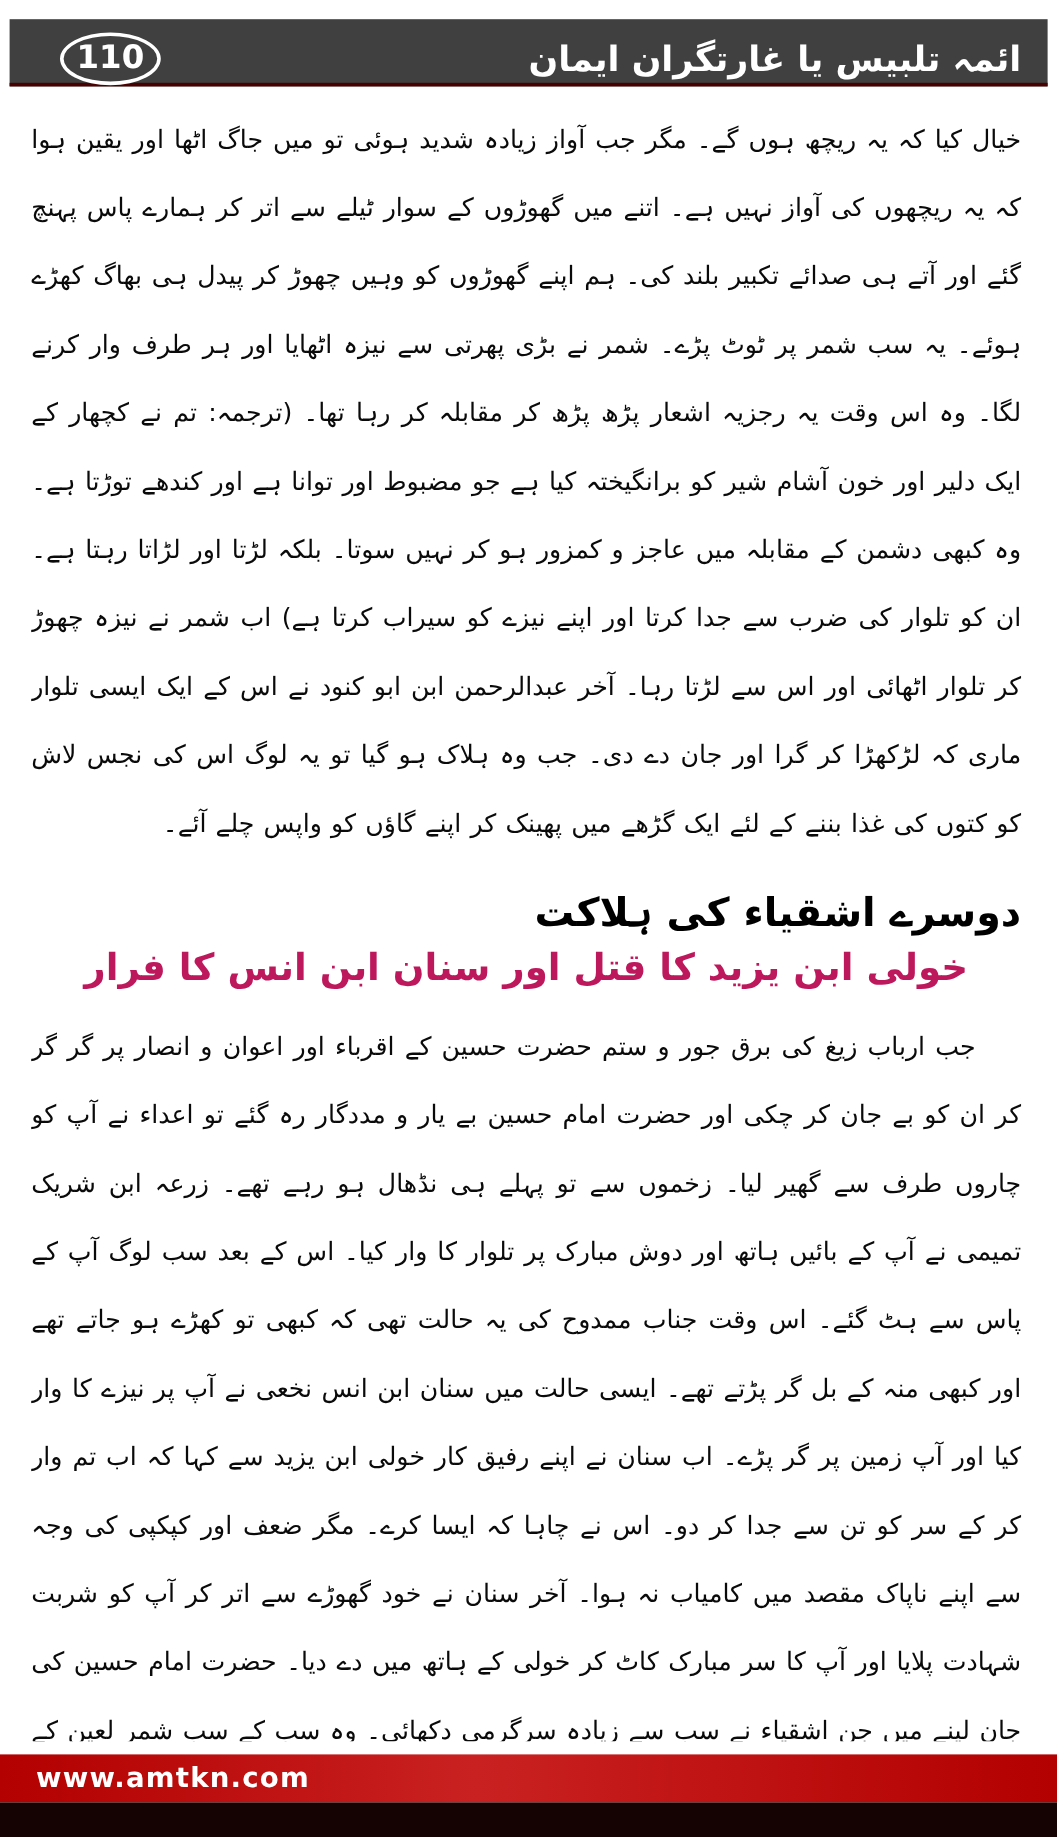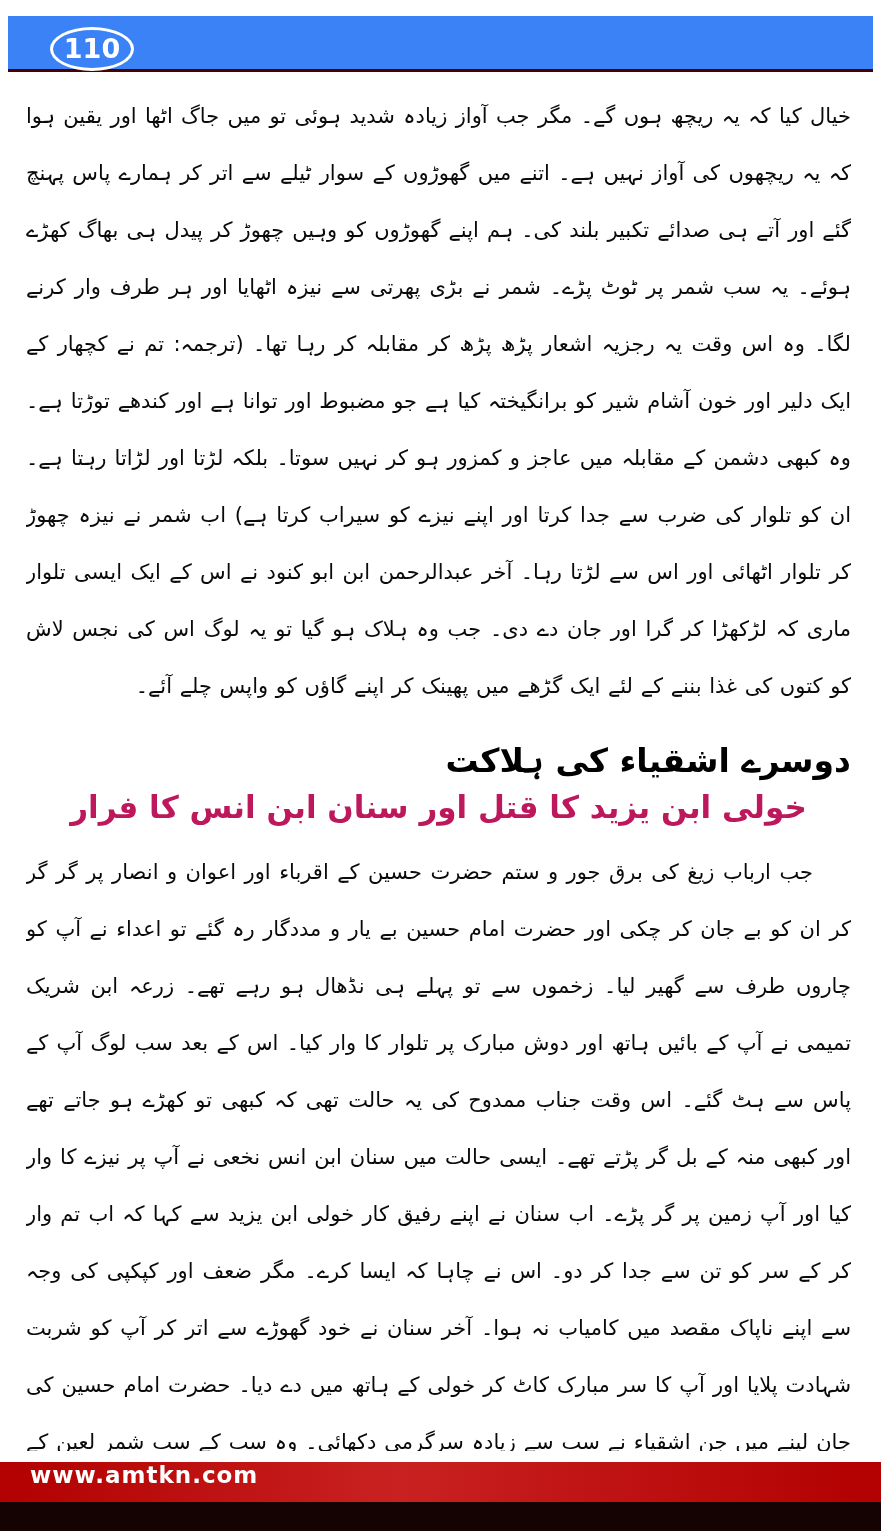--- a/index.html
+++ b/index.html
@@ -14,21 +14,21 @@
     font-family: "DejaVu Sans", sans-serif;
     direction: rtl;
   }
   
   .header-bar {
     position: absolute;
     top: 16px;
     left: 8px;
     right: 8px;
     height: 56px;
-    background: #3b82f6;
+    background: #404040;
     border-bottom: 3px solid #4a0000;
     display: flex;
     flex-direction: row-reverse;
     align-items: center;
     justify-content: space-between;
     padding: 12px 22px 0 0;
   }
   .page-number-oval {
     width: 84px;
     height: 44px;
@@ -88,21 +88,21 @@
   
   .footer-bar {
     position: absolute;
     left: 0;
     right: 0;
     bottom: 29px;
     height: 40px;
     background: linear-gradient(90deg, #b30000 0%, #c92121 45%, #b30000 100%);
     display: flex;
     flex-direction: row;
-    align-items: flex-start;
+    align-items: center;
     justify-content: space-between;
     padding: 0 30px;
     direction: ltr;
   }
   .footer-left {
     color: #ffffff;
     font-size: 23px;
     font-weight: bold;
     letter-spacing: 1px;
   }
@@ -123,20 +123,21 @@
 </style>
 </head>
 <body>
 
 <div class="page">
 
   <header class="header-bar">
     <div class="page-number-oval">
       <span>110</span>
     </div>
+    <div class="header-title">ائمہ تلبیس یا غارتگران ایمان</div>
   </header>
 
   <main class="body-text">
     <p class="para">خیال کیا کہ یہ ریچھ ہوں گے۔ مگر جب آواز زیادہ شدید ہوئی تو میں جاگ اٹھا اور یقین ہوا کہ یہ ریچھوں کی آواز نہیں ہے۔ اتنے میں گھوڑوں کے سوار ٹیلے سے اتر کر ہمارے پاس پہنچ گئے اور آتے ہی صدائے تکبیر بلند کی۔ ہم اپنے گھوڑوں کو وہیں چھوڑ کر پیدل ہی بھاگ کھڑے ہوئے۔ یہ سب شمر پر ٹوٹ پڑے۔ شمر نے بڑی پھرتی سے نیزہ اٹھایا اور ہر طرف وار کرنے لگا۔ وہ اس وقت یہ رجزیہ اشعار پڑھ پڑھ کر مقابلہ کر رہا تھا۔ (ترجمہ: تم نے کچھار کے ایک دلیر اور خون آشام شیر کو برانگیختہ کیا ہے جو مضبوط اور توانا ہے اور کندھے توڑتا ہے۔ وہ کبھی دشمن کے مقابلہ میں عاجز و کمزور ہو کر نہیں سوتا۔ بلکہ لڑتا اور لڑاتا رہتا ہے۔ ان کو تلوار کی ضرب سے جدا کرتا اور اپنے نیزے کو سیراب کرتا ہے) اب شمر نے نیزہ چھوڑ کر تلوار اٹھائی اور اس سے لڑتا رہا۔ آخر عبدالرحمن ابن ابو کنود نے اس کے ایک ایسی تلوار ماری کہ لڑکھڑا کر گرا اور جان دے دی۔ جب وہ ہلاک ہو گیا تو یہ لوگ اس کی نجس لاش کو کتوں کی غذا بننے کے لئے ایک گڑھے میں پھینک کر اپنے گاؤں کو واپس چلے آئے۔</p>
     <h2 class="heading-1">دوسرے اشقیاء کی ہلاکت</h2>
     <h3 class="heading-2">خولی ابن یزید کا قتل اور سنان ابن انس کا فرار</h3>
     <p class="para indent">جب ارباب زیغ کی برق جور و ستم حضرت حسین کے اقرباء اور اعوان و انصار پر گر گر کر ان کو بے جان کر چکی اور حضرت امام حسین بے یار و مددگار رہ گئے تو اعداء نے آپ کو چاروں طرف سے گھیر لیا۔ زخموں سے تو پہلے ہی نڈھال ہو رہے تھے۔ زرعہ ابن شریک تمیمی نے آپ کے بائیں ہاتھ اور دوش مبارک پر تلوار کا وار کیا۔ اس کے بعد سب لوگ آپ کے پاس سے ہٹ گئے۔ اس وقت جناب ممدوح کی یہ حالت تھی کہ کبھی تو کھڑے ہو جاتے تھے اور کبھی منہ کے بل گر پڑتے تھے۔ ایسی حالت میں سنان ابن انس نخعی نے آپ پر نیزے کا وار کیا اور آپ زمین پر گر پڑے۔ اب سنان نے اپنے رفیق کار خولی ابن یزید سے کہا کہ اب تم وار کر کے سر کو تن سے جدا کر دو۔ اس نے چاہا کہ ایسا کرے۔ مگر ضعف اور کپکپی کی وجہ سے اپنے ناپاک مقصد میں کامیاب نہ ہوا۔ آخر سنان نے خود گھوڑے سے اتر کر آپ کو شربت شہادت پلایا اور آپ کا سر مبارک کاٹ کر خولی کے ہاتھ میں دے دیا۔ حضرت امام حسین کی جان لینے میں جن اشقیاء نے سب سے زیادہ سرگرمی دکھائی۔ وہ سب کے سب شمر لعین کے کوفی چیلے چانٹے تھے۔ اس قیامت خیز حادثہ کے بعد یزیدی سپاہیوں نے سنان سے کہا۔ تم نے حسین کی جان لے کر سب سے بڑے “خطرناک” عرب کو قتل کیا</p>
   </main>
 
   <footer class="footer-bar">

